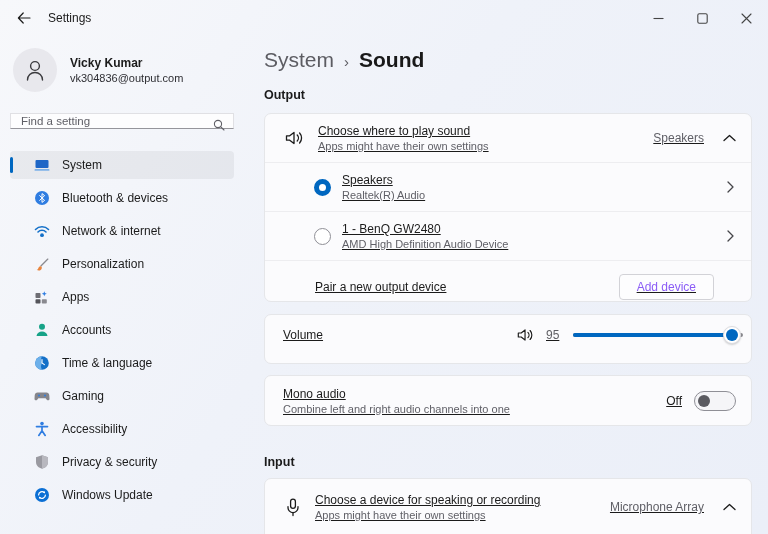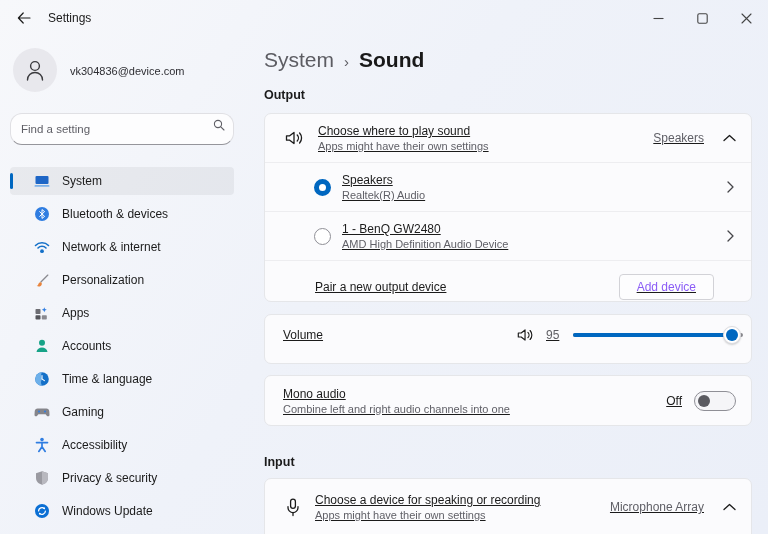--- a/index.html
+++ b/index.html
@@ -17,22 +17,22 @@
   .tb-spacer{flex:1;}
   .tb-btn{width:44px;height:34px;display:flex;align-items:center;justify-content:center;cursor:pointer;}
   
   .sidebar{position:absolute;top:36px;left:0;width:244px;bottom:0;padding:0 10px;box-sizing:border-box;}
   .user{display:flex;align-items:center;margin:12px 0 0 3px;}
   .avatar{width:44px;height:44px;border-radius:50%;background:#e8e8ed;display:flex;align-items:center;justify-content:center;}
   .user-text{margin-left:13px;}
   .user-name{font-size:12px;font-weight:700;}
   .user-email{font-size:11px;color:#2e2e33;margin-top:2px;}
   .search{margin-top:21px;position:relative;}
-  .search input{width:100%;height:32px;box-sizing:border-box;border:1px solid #e0e0e4;border-bottom:1px solid #95959b;
-    border-radius:12px;background:#fdfdfe;padding:0 28px 0 10px;font-size:11.5px;color:#1b1b1b;outline:none;
+  .search input{width:100%;height:16px;box-sizing:border-box;border:1px solid #e0e0e4;border-bottom:1px solid #95959b;
+    border-radius:0;background:#fdfdfe;padding:0 28px 0 10px;font-size:11.5px;color:#1b1b1b;outline:none;
     font-family:"Liberation Sans","DejaVu Sans",sans-serif;}
   .search input::placeholder{color:#5f5f66;opacity:1;}
   .search-icon{position:absolute;right:9px;top:6px;}
   .nav{margin-top:22px;}
   .nav-item{position:relative;height:28px;margin-bottom:5px;border-radius:4px;display:flex;align-items:center;cursor:pointer;}
   .nav-item.selected{background:rgba(0,0,0,0.05);}
   .nav-item.selected::before{content:'';position:absolute;left:0;top:6px;width:3px;height:16px;border-radius:2px;background:#0067c0;}
   .nav-icon{width:16px;height:16px;margin-left:24px;flex:0 0 16px;}
   .nav-label{margin-left:12px;font-size:12px;}
   
@@ -110,21 +110,22 @@
 
   <div class="sidebar">
     <div class="user">
       <div class="avatar">
         <svg width="24" height="24" viewBox="0 0 24 24">
             <circle cx="12" cy="8" r="4.4" fill="none" stroke="#3a3a3e" stroke-width="1.4"></circle>
             <path d="M4.5 22c0-4.4 3.4-7.5 7.5-7.5s7.5 3.1 7.5 7.5" fill="none" stroke="#3a3a3e" stroke-width="1.4" stroke-linecap="round"></path>
           </svg>
       </div>
       <div class="user-text">
-        <div class="user-email">vk304836@device.com</div>
+        <div class="user-name">Vicky Kumar</div>
+        <div class="user-email">vk304836@output.com</div>
       </div>
     </div>
 
     <div class="search">
       <input type="text" placeholder="Find a setting" style="">
       <svg class="search-icon" width="12" height="12" viewBox="0 0 12 12">
           <circle cx="5" cy="5" r="3.6" fill="none" stroke="#5f5f66" stroke-width="1.1"></circle>
           <path d="M7.8 7.8 11 11" stroke="#5f5f66" stroke-width="1.1" stroke-linecap="round"></path>
         </svg>
     </div>

